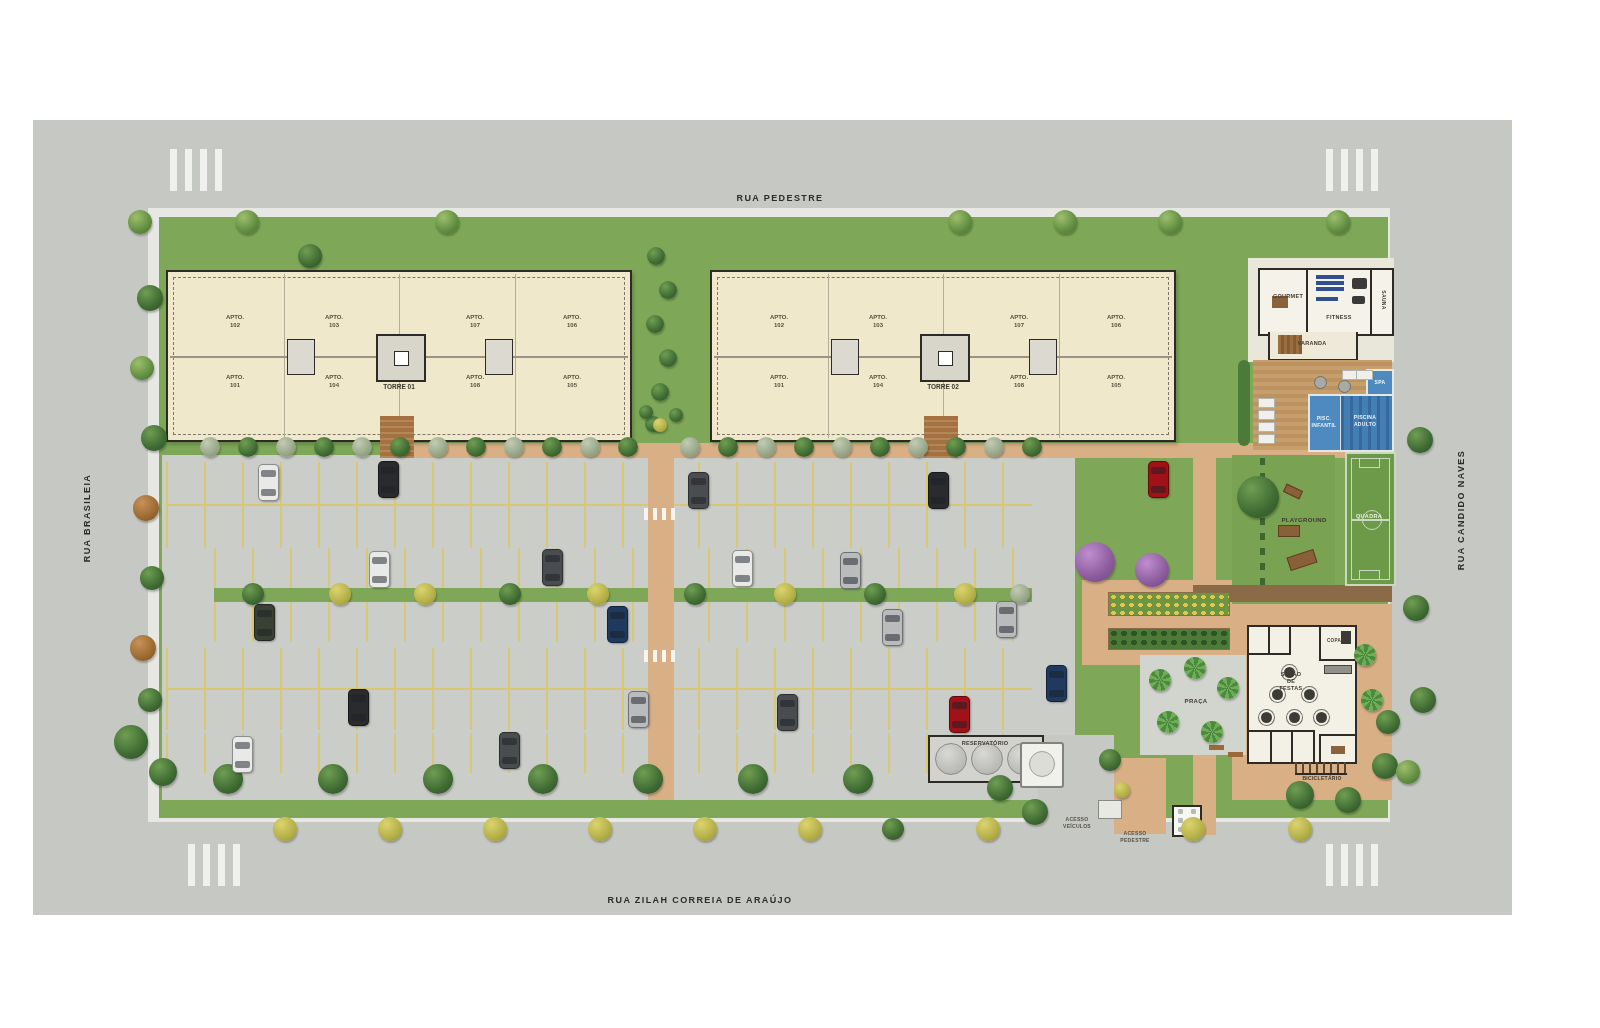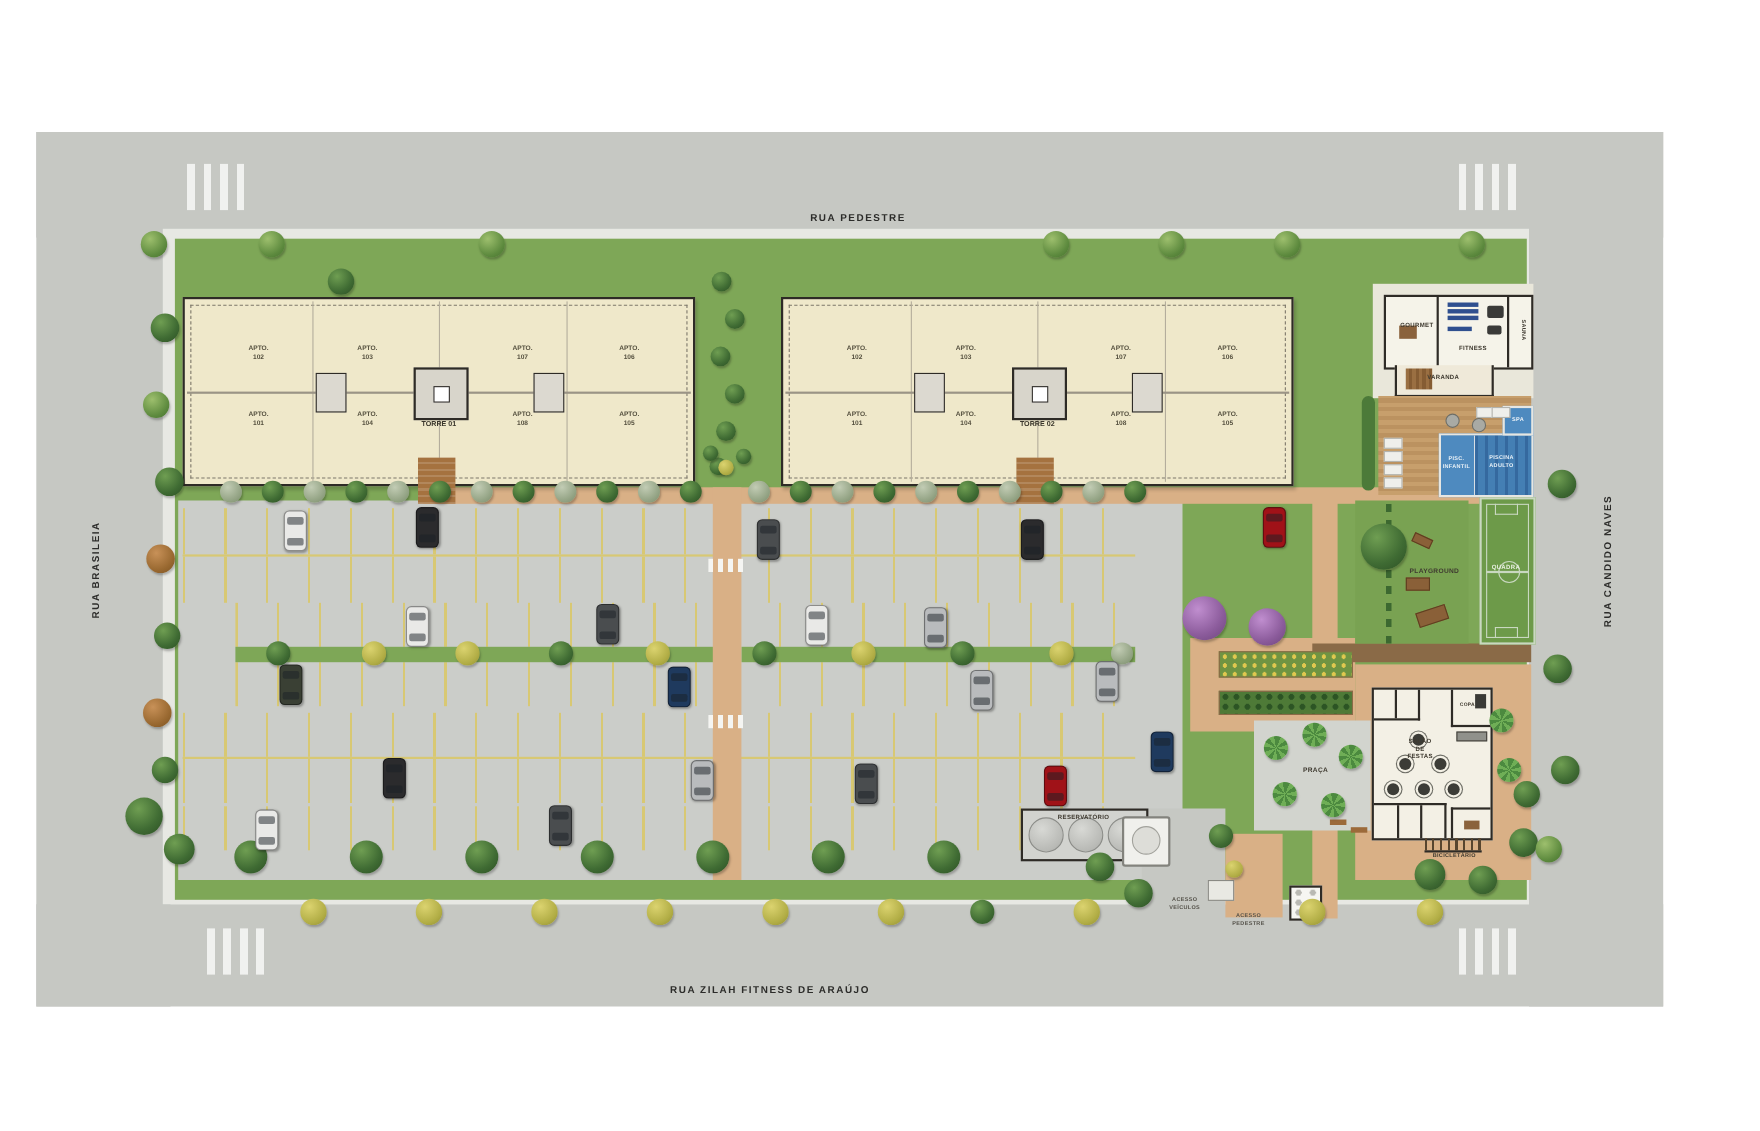--- a/index.html
+++ b/index.html
@@ -535,16 +535,16 @@
       <div class="lbl" style="left: 1334px; top: 641px; font-size: 4.5px; color: rgb(63, 58, 48);">COPA</div>
       <div class="lbl" style="left: 1322px; top: 778px; font-size: 5px; color: rgb(63, 58, 48);">BICICLETÁRIO</div>
       <div class="lbl" style="left: 985px; top: 744px; font-size: 5.5px; color: rgb(63, 58, 48);">RESERVATÓRIO</div>
       <div class="lbl" style="left: 1077px; top: 822px; font-size: 5px; color: rgb(85, 82, 74);">ACESSO
 VEÍCULOS</div>
       <div class="lbl" style="left: 1135px; top: 836px; font-size: 5px; color: rgb(85, 82, 74);">ACESSO
 PEDESTRE</div>
     </div>
 
   <div class="lbl street-lbl" id="lbl-street-top">RUA PEDESTRE</div>
-  <div class="lbl street-lbl" id="lbl-street-bottom">RUA ZILAH FITNESS DE ARAÚJO</div>
+  <div class="lbl street-lbl" id="lbl-street-bottom">RUA ZILAH CORREIA DE ARAÚJO</div>
   <div class="lbl street-lbl" id="lbl-street-left">RUA BRASILEIA</div>
   <div class="lbl street-lbl" id="lbl-street-right">RUA CANDIDO NAVES</div>
 </div>
 
 </body></html>

